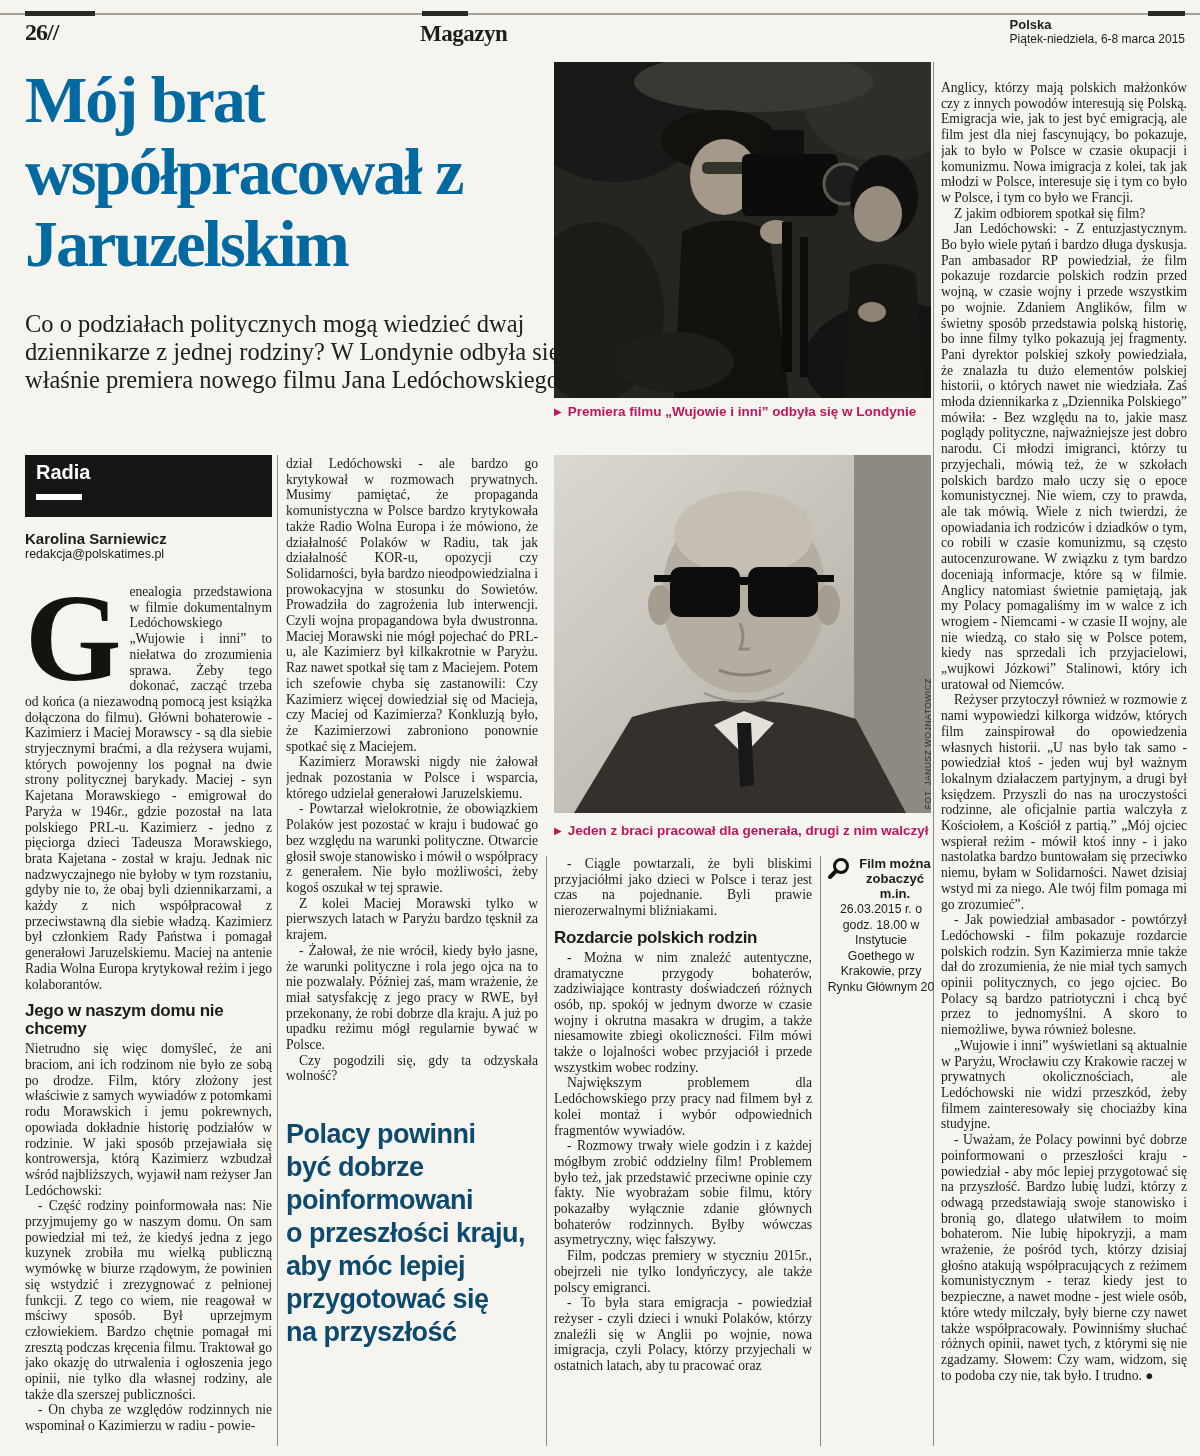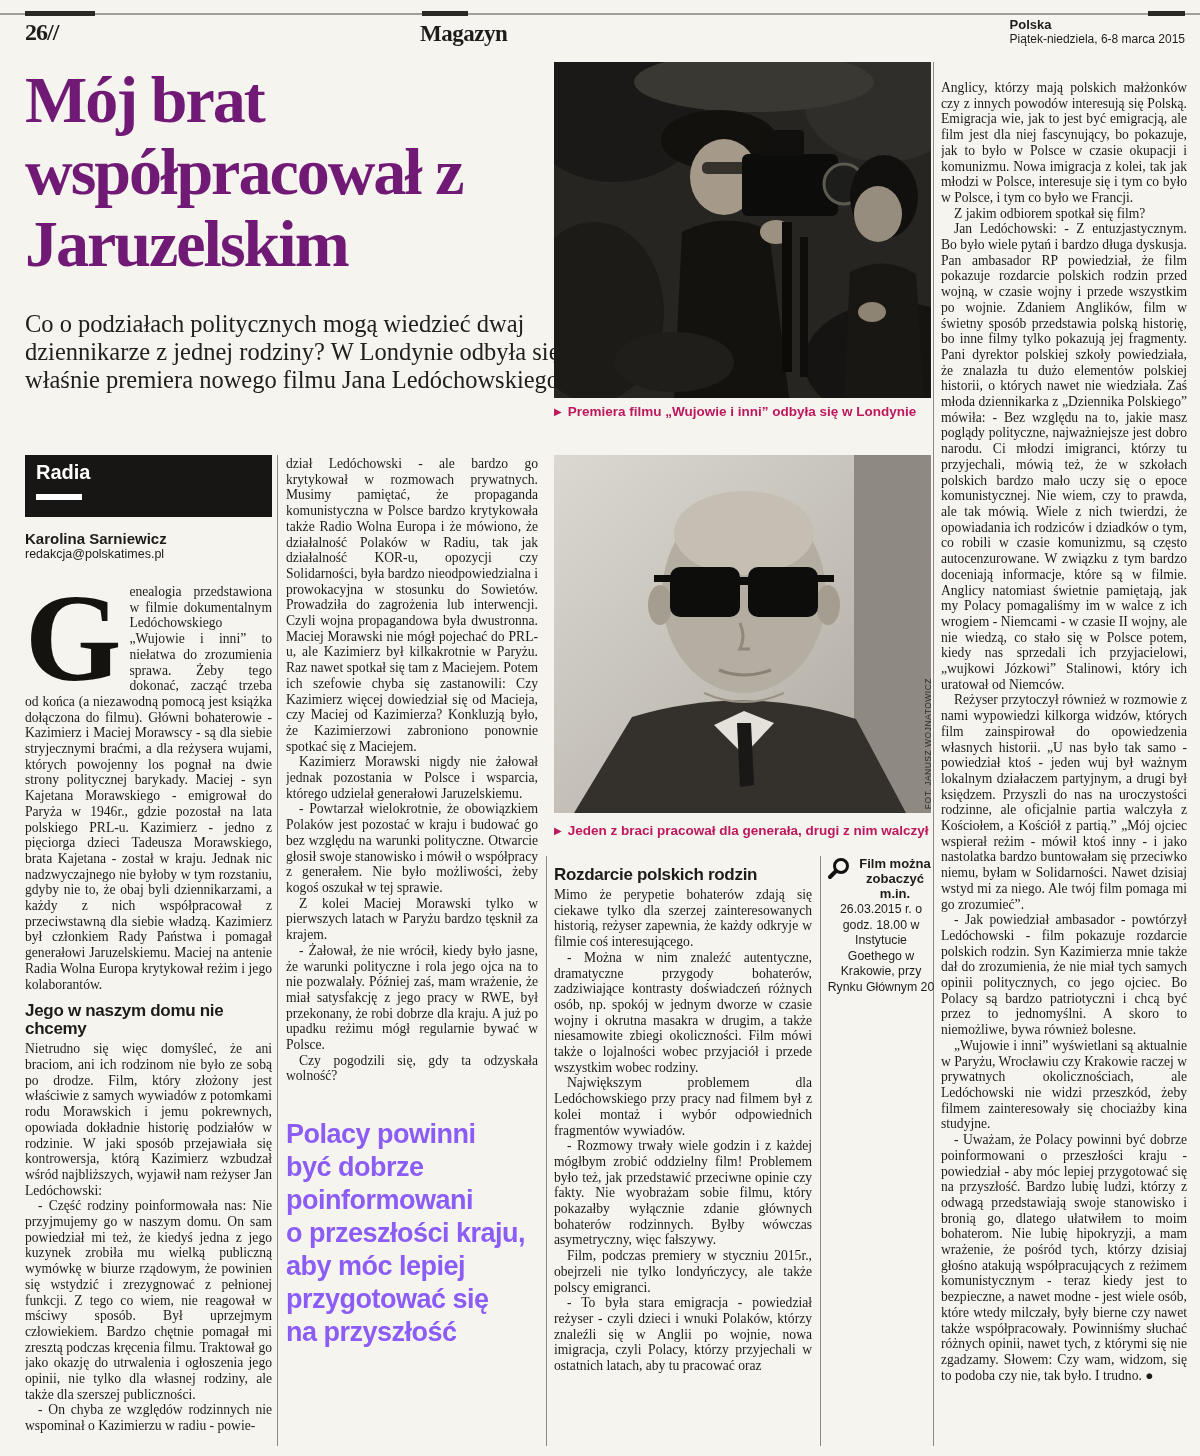--- a/index.html
+++ b/index.html
@@ -12,21 +12,21 @@
   .seg1{left:25px;width:70px;}
   .seg2{left:422px;width:46px;}
   .seg3{left:1148px;width:37px;}
   .pageno{position:absolute;left:25px;top:20px;font:700 24px/1 "Liberation Serif",serif;letter-spacing:-1px;}
   .section{position:absolute;left:420px;top:22px;font:700 23px/1 "Liberation Serif",serif;letter-spacing:-0.5px;}
   .brandbox{position:absolute;right:15px;top:18px;font-family:"Liberation Sans","DejaVu Sans",sans-serif;}
   .brand{font-size:13px;font-weight:700;line-height:14px;}
   .issue-date{font-size:12px;line-height:14px;}
 
   
-  .headline{position:absolute;left:25px;top:64px;width:535px;font:700 66px/72px "Liberation Serif",serif;letter-spacing:-2px;color:#701a75;}
+  .headline{position:absolute;left:25px;top:64px;width:535px;font:700 66px/72px "Liberation Serif",serif;letter-spacing:-2px;color:#0369a1;}
   .standfirst{position:absolute;left:25px;top:310px;width:535px;font:400 24.5px/28px "Liberation Serif",serif;color:#21201d;}
 
   
   .kicker{position:absolute;left:25px;top:455px;width:247px;height:62px;background:#171614;}
   .kicker-label{position:absolute;left:11px;top:7px;color:#fff;font:700 20px/1 "Liberation Sans",sans-serif;}
   .kicker-dash{position:absolute;left:11px;top:39px;width:46px;height:6px;background:#fff;}
   .byline{position:absolute;left:25px;top:530px;font-family:"Liberation Sans","DejaVu Sans",sans-serif;}
   .author{font-size:15px;font-weight:700;line-height:17px;}
   .email{font-size:12.5px;line-height:15px;}
 
@@ -178,31 +178,31 @@
   </div>
 
   <div class="col col2">
     <p>dział Ledóchowski - ale bardzo go krytykował w rozmowach prywatnych. Musimy pamiętać, że propaganda komunistyczna w Polsce bardzo krytykowała także Radio Wolna Europa i że mówiono, że działalność Polaków w Radiu, tak jak działalność KOR-u, opozycji czy Solidarności, była bardzo nieodpowiedzialna i prowokacyjna w stosunku do Sowietów. Prowadziła do zagrożenia lub interwencji. Czyli wojna propagandowa była dwustronna. Maciej Morawski nie mógł pojechać do PRL-u, ale Kazimierz był kilkakrotnie w Paryżu. Raz nawet spotkał się tam z Maciejem. Potem ich szefowie chyba się zastanowili: Czy Kazimierz więcej dowiedział się od Macieja, czy Maciej od Kazimierza? Konkluzją było, że Kazimierzowi zabroniono ponownie spotkać się z Maciejem.</p>
     <p class="ind">Kazimierz Morawski nigdy nie żałował jednak pozostania w Polsce i wsparcia, którego udzielał generałowi Jaruzelskiemu.</p>
     <p class="ind">- Powtarzał wielokrotnie, że obowiązkiem Polaków jest pozostać w kraju i budować go bez względu na warunki polityczne. Otwarcie głosił swoje stanowisko i mówił o współpracy z generałem. Nie było możliwości, żeby kogoś oszukał w tej sprawie.</p>
     <p class="ind">Z kolei Maciej Morawski tylko w pierwszych latach w Paryżu bardzo tęsknił za krajem.</p>
     <p class="ind">- Żałował, że nie wrócił, kiedy było jasne, że warunki polityczne i rola jego ojca na to nie pozwalały. Później zaś, mam wrażenie, że miał satysfakcję z jego pracy w RWE, był przekonany, że robi dobrze dla kraju. A już po upadku reżimu mógł regularnie bywać w Polsce.</p>
     <p class="ind">Czy pogodzili się, gdy ta odzyskała wolność?</p>
   </div>
-  <div class="pullquote" style="color: #8b5cf6;">Polacy powinni
+  <div class="pullquote" style="color: #0c4a6e;">Polacy powinni
 być dobrze
 poinformowani
 o przeszłości kraju,
 aby móc lepiej
 przygotować się
 na przyszłość</div>
 
   <div class="col col3">
+    <p class="ind">- Ciągle powtarzali, że byli bliskimi przyjaciółmi jako dzieci w Polsce i teraz jest czas na pojednanie. Byli prawie nierozerwalnymi bliźniakami.</p>
     <h3 class="subhead first">Rozdarcie polskich rodzin</h3>
-    <p>Mimo że perypetie bohaterów zdają się ciekawe tylko dla szerzej zainteresowanych historią, reżyser zapewnia, że każdy odkryje w filmie coś interesującego.</p>
     <p class="ind">- Można w nim znaleźć autentyczne, dramatyczne przygody bohaterów, zadziwiające kontrasty doświadczeń różnych osób, np. spokój w jednym dworze w czasie wojny i okrutna masakra w drugim, a także niesamowite zbiegi okoliczności. Film mówi także o lojalności wobec przyjaciół i przede wszystkim wobec rodziny.</p>
     <p class="ind">Największym problemem dla Ledóchowskiego przy pracy nad filmem był z kolei montaż i wybór odpowiednich fragmentów wywiadów.</p>
     <p class="ind">- Rozmowy trwały wiele godzin i z każdej mógłbym zrobić oddzielny film! Problemem było też, jak przedstawić przeciwne opinie czy fakty. Nie wyobrażam sobie filmu, który pokazałby wyłącznie zdanie głównych bohaterów rodzinnych. Byłby wówczas asymetryczny, więc fałszywy.</p>
     <p class="ind">Film, podczas premiery w styczniu 2015r., obejrzeli nie tylko londyńczycy, ale także polscy emigranci.</p>
     <p class="ind">- To była stara emigracja - powiedział reżyser - czyli dzieci i wnuki Polaków, którzy znaleźli się w Anglii po wojnie, nowa imigracja, czyli Polacy, którzy przyjechali w ostatnich latach, aby tu pracować oraz</p>
   </div>
 
   <div class="infobox">
     <span class="ib-icon">
       <svg width="24" height="24" viewBox="0 0 24 24">

